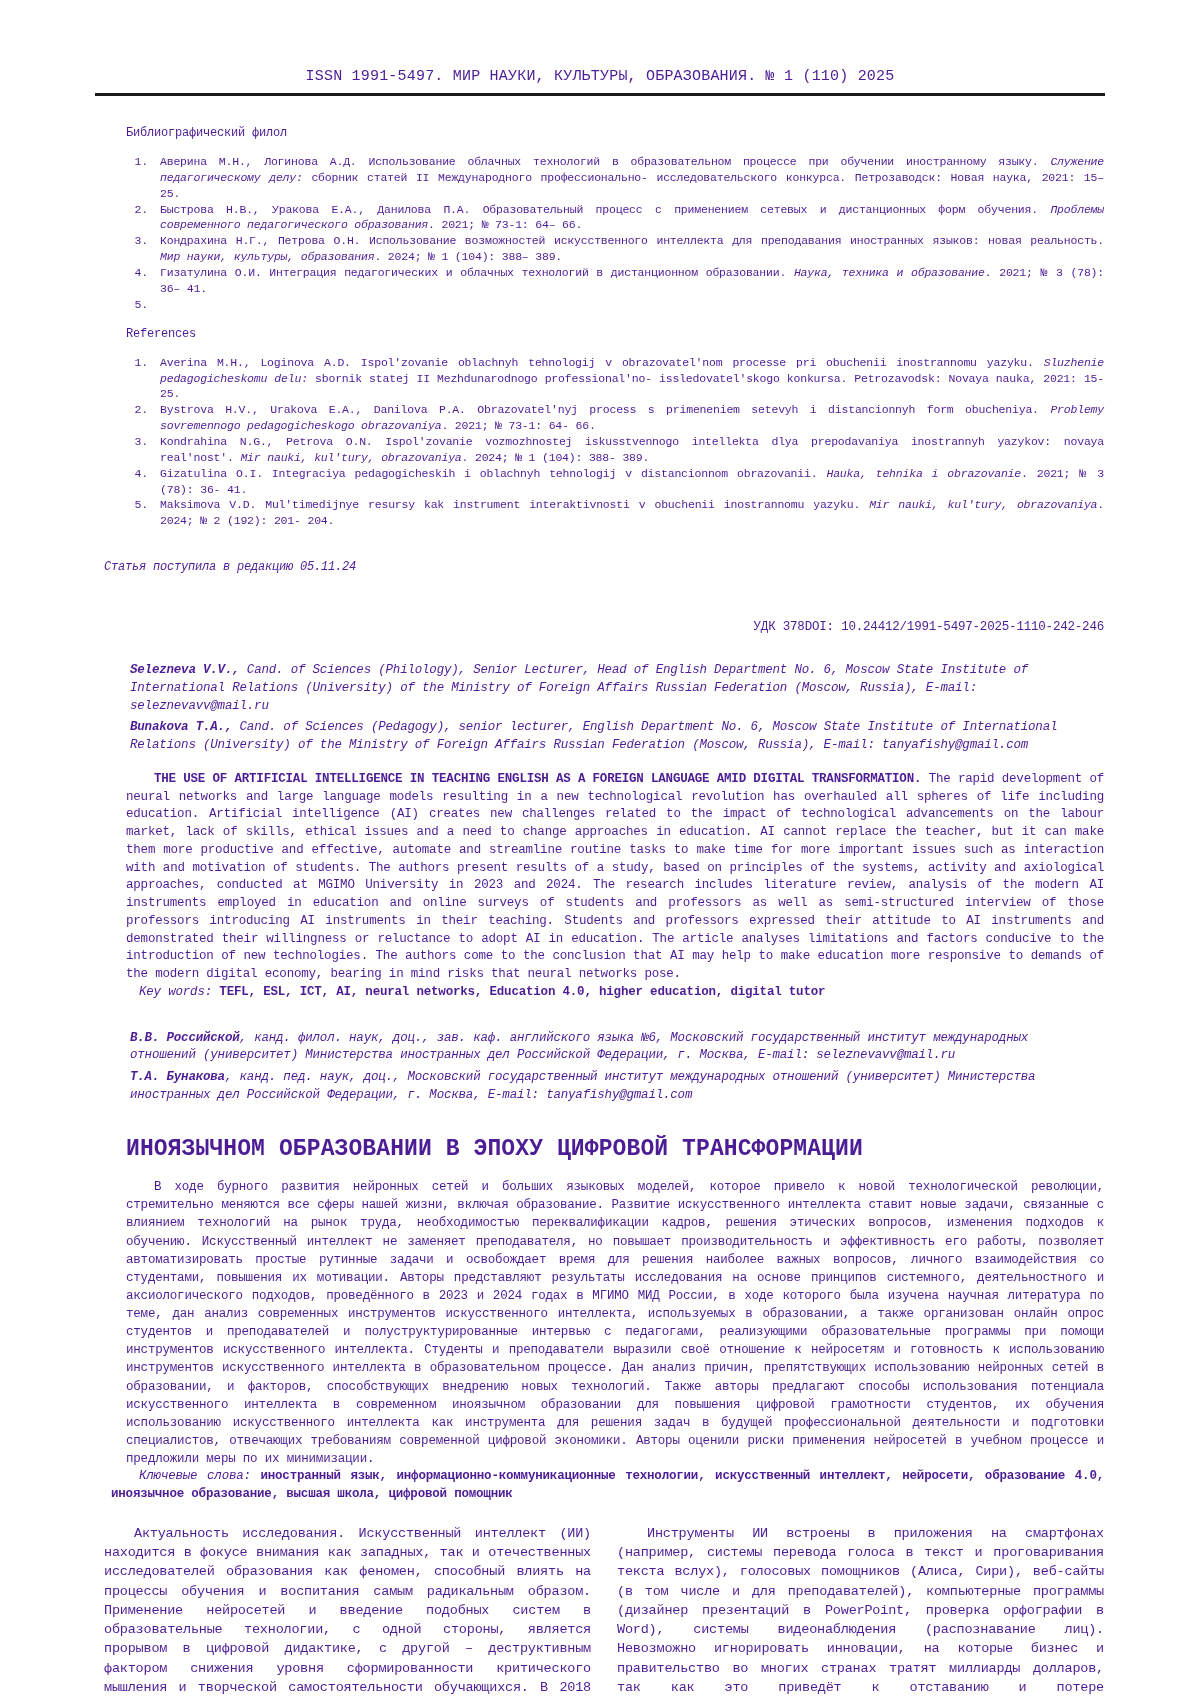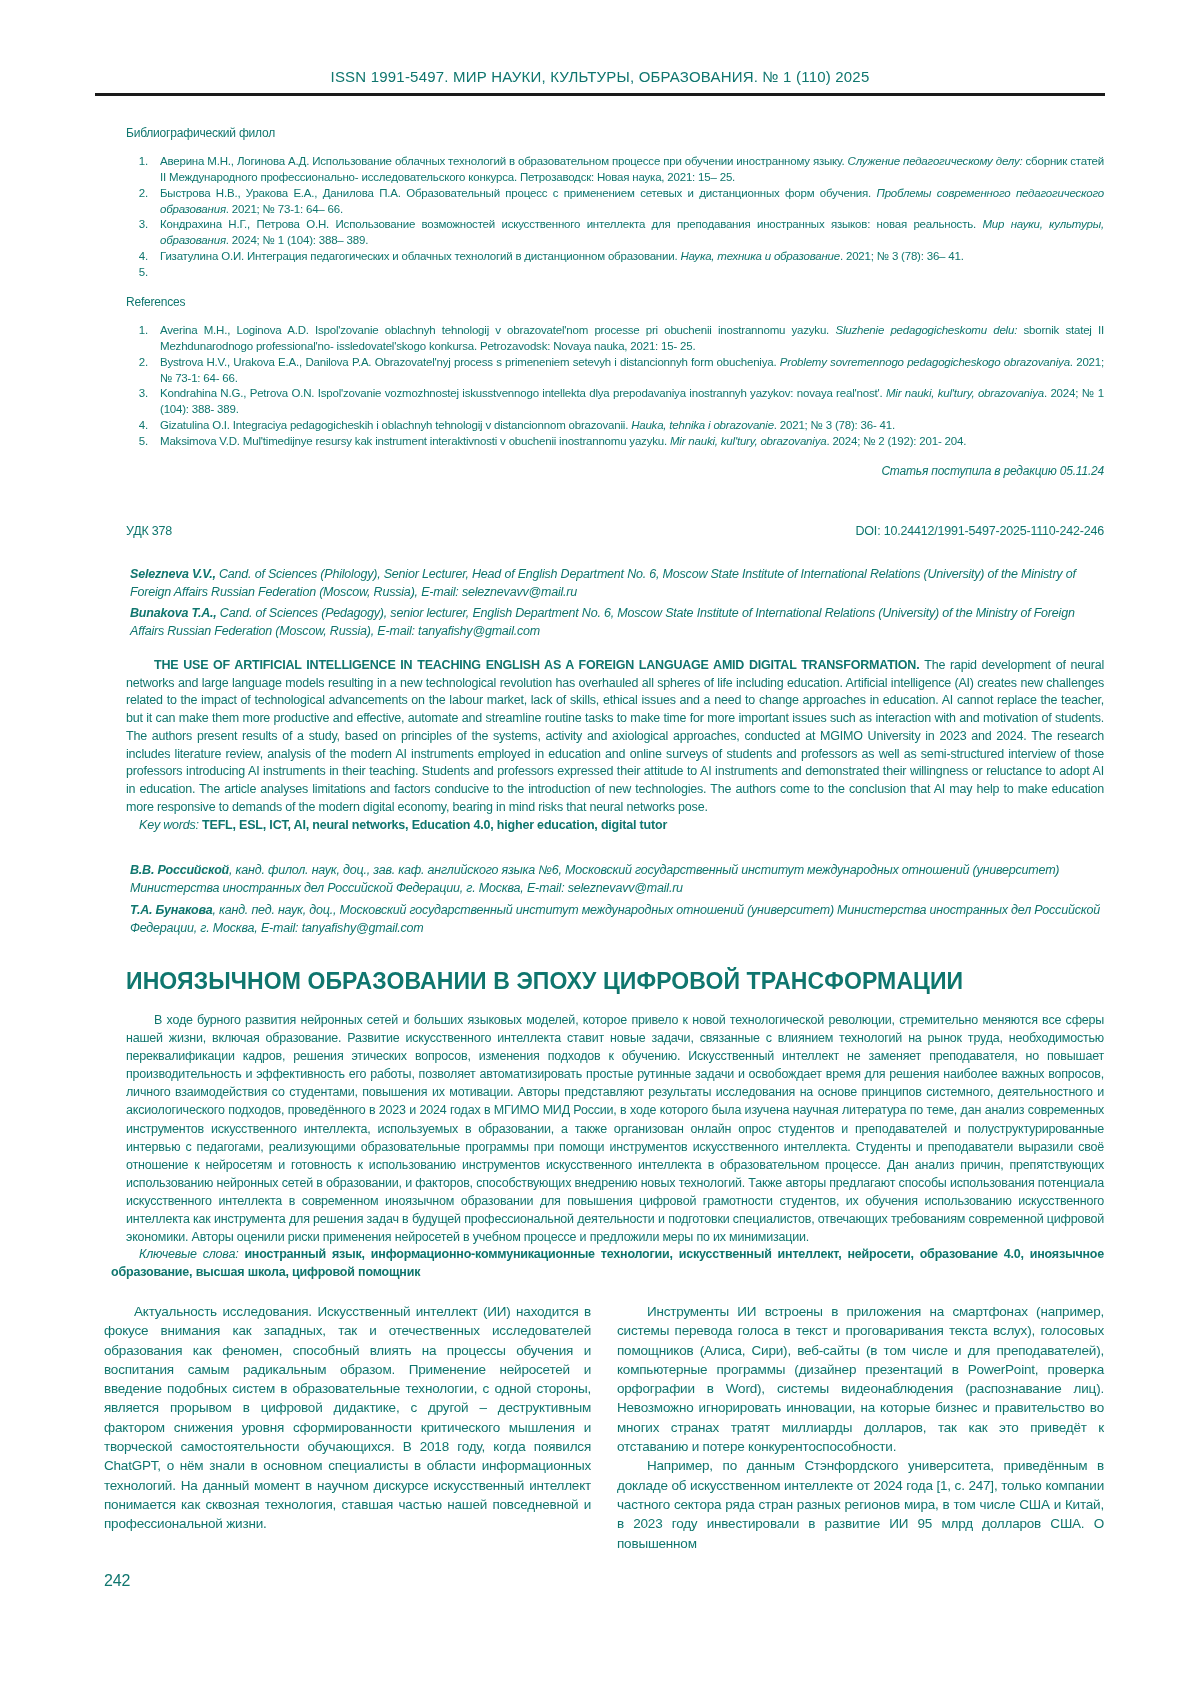--- a/index.html
+++ b/index.html
@@ -1,22 +1,22 @@
 <!DOCTYPE html>
 <html lang="ru"><head>
 <meta charset="utf-8">
 <style>
   html,body{margin:0;padding:0;background:#ffffff;}
   .page{
     position:relative;
     width:1200px;height:1697px;
     margin:0 auto;
     background:#ffffff;
-    color:#0f766e;
-    font-family:Liberation Sans, sans-serif;
+    color:#4c1d95;
+    font-family:Liberation Mono, monospace;
     letter-spacing:-0.2px;
     overflow:hidden;
     box-sizing:border-box;
   }
   .issn{
     padding-top:68px;
     text-align:center;
     font-size:15px;
     letter-spacing:0.2px;
   }
@@ -32,29 +32,28 @@
     margin-bottom:14px;
   }
   .ref-list{
     font-size:11.5px;
     line-height:1.38;
     text-align:justify;
   }
   .ref-item{position:relative;padding-left:34px;}
   .ref-num{position:absolute;left:4px;width:18px;text-align:right;}
   .received{
-    margin-top:14px;
-    text-align:right;
+    margin-top:31px;
     font-size:12px;
     font-style:italic;
   }
   .udk-doi{
     margin-top:46px;
     display:flex;
-    justify-content:space-between;
+    justify-content:flex-end;
     font-size:12.5px;
   }
   .authors{
     margin-top:28px;
     font-size:12.5px;
     font-style:italic;
     line-height:1.42;
   }
   .authors .para{margin:4px;}
   .abstract{

